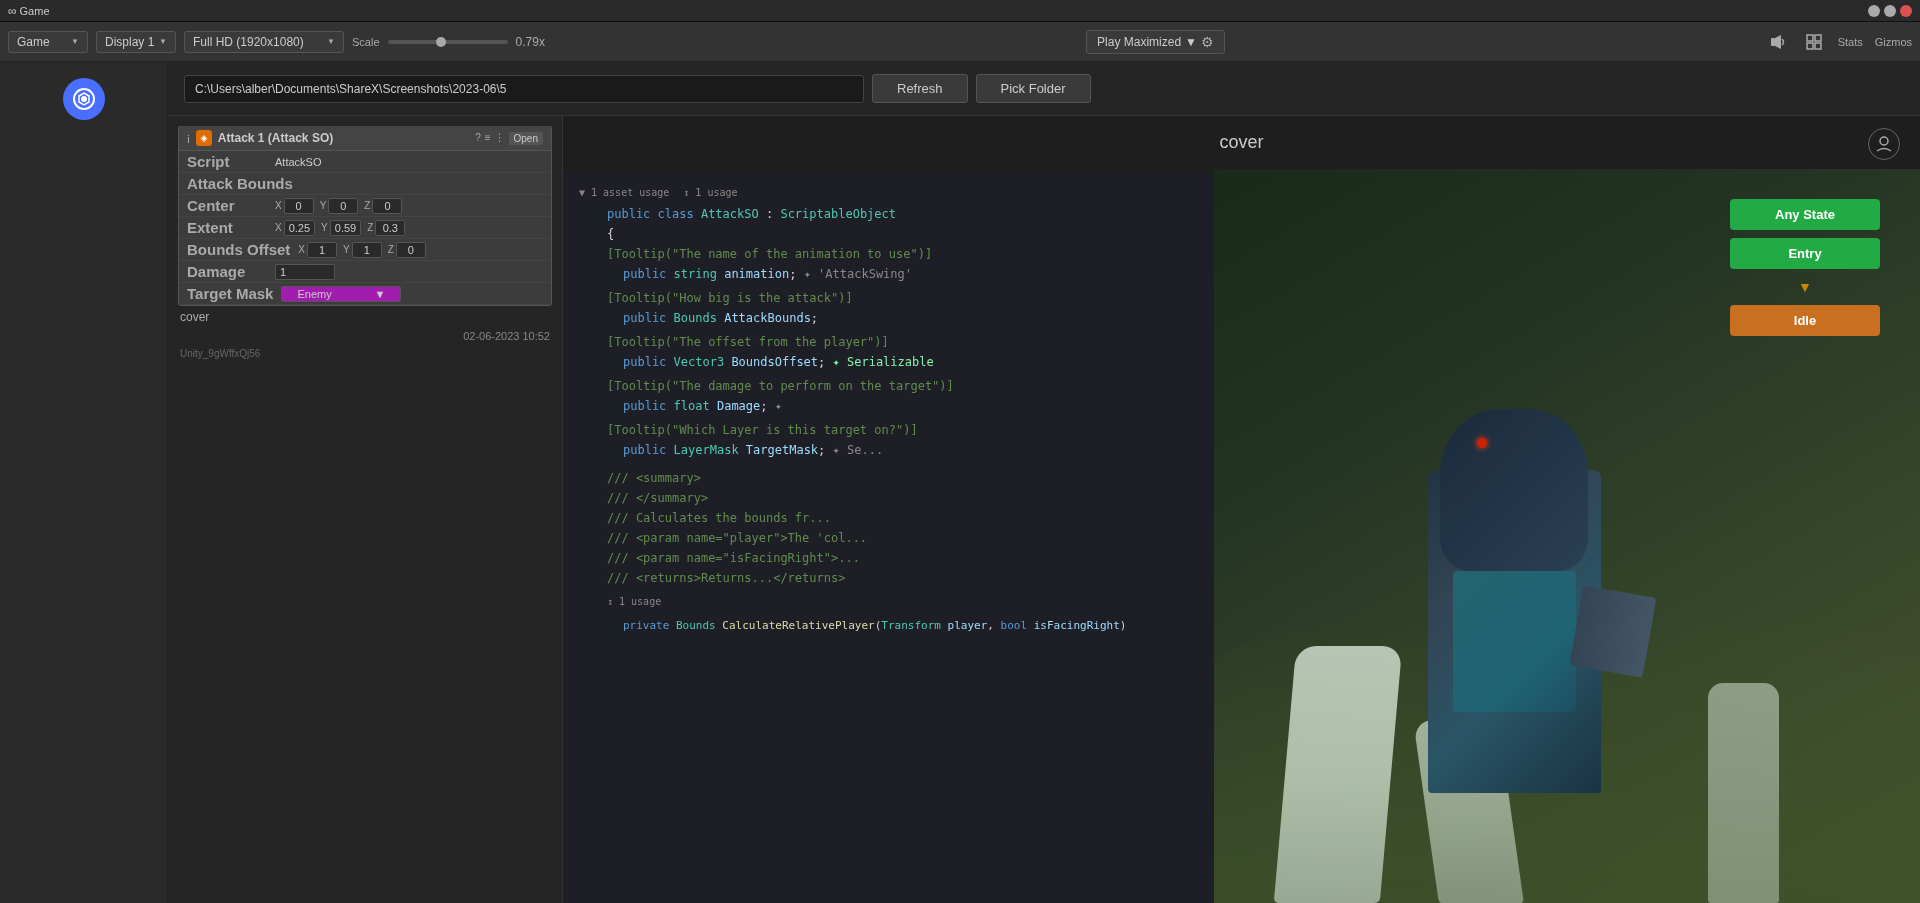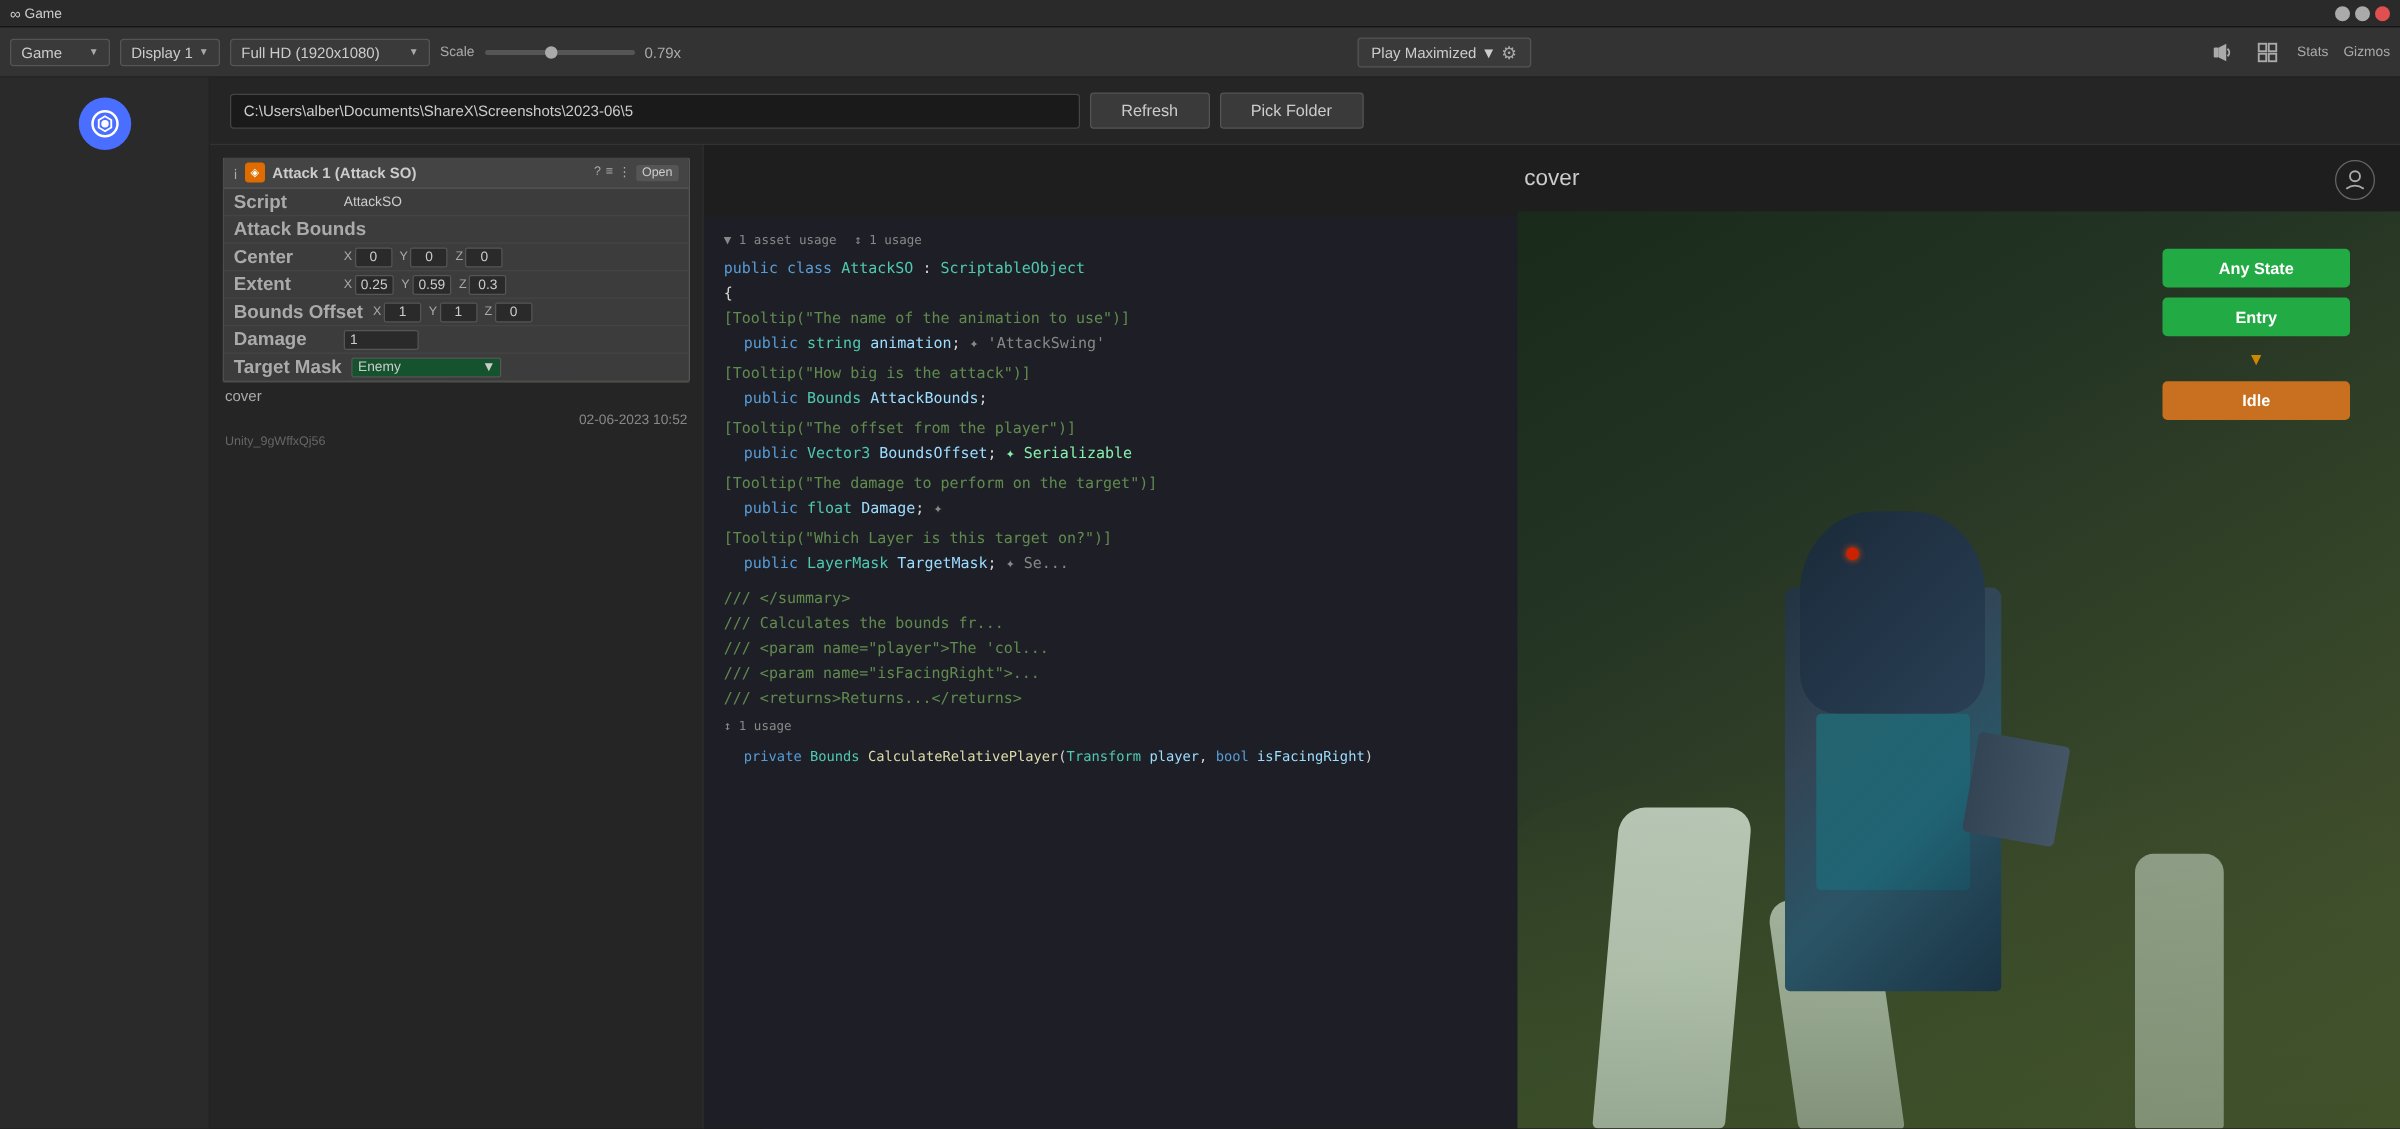--- a/index.html
+++ b/index.html
@@ -331,24 +331,24 @@
     .coord-label { color: #aaa; font-size: 10px; }
     .coord-val {
       background: #2a2a2a;
       border: 1px solid #555;
       padding: 1px 4px;
       border-radius: 2px;
       min-width: 30px;
       text-align: center;
     }
     .dropdown-field {
-      background: #14532d;
+      background: #a21caf;
       border: 1px solid #555;
       border-radius: 2px;
-      padding: 1px 4px;
+      padding: 1px 15px;
       font-size: 11px;
       color: #ccc;
       display: flex;
       align-items: flex-start;
       justify-content: space-between;
       min-width: 120px;
     }
     .open-btn {
       background: #555;
       border: none;
@@ -678,38 +678,39 @@
 
         <div class="preview-label">cover</div>
 
         <div class="full-preview-container">
 
           <div style="position:absolute;left:0;top:4px;width:52%;height:100%;background:#1e1f26;font-family:'Consolas',monospace;font-size:12px;padding:14px 16px;overflow:hidden;color:#d4d4d4;">
             <div style="color:#888;font-size:10px;display:flex;gap:14px;margin-bottom:6px;">
               <span>▼ 1 asset usage</span>
               <span>↕ 1 usage</span>
             </div>
-            <div style="line-height:20px;">
+            <div style="line-height:20px;margin-left:28px;">
               <div><span style="color:#569cd6;">public class </span><span style="color:#4ec9b0;">AttackSO</span><span style="color:#d4d4d4;"> : </span><span style="color:#4ec9b0;">ScriptableObject</span></div>
               <div style="color:#d4d4d4;">{</div>
               <div style="color:#608b4e;">[Tooltip("The name of the animation to use")]</div>
               <div style="margin-left:16px;"><span style="color:#569cd6;">public </span><span style="color:#4ec9b0;">string </span><span style="color:#9cdcfe;">animation</span><span style="color:#d4d4d4;">;</span><span style="color:#888;"> ✦ 'AttackSwing'</span></div>
               <div style="height:4px;"></div>
               <div style="color:#608b4e;">[Tooltip("How big is the attack")]</div>
               <div style="margin-left:16px;"><span style="color:#569cd6;">public </span><span style="color:#4ec9b0;">Bounds </span><span style="color:#9cdcfe;">AttackBounds</span><span style="color:#d4d4d4;">;</span></div>
               <div style="height:4px;"></div>
               <div style="color:#608b4e;">[Tooltip("The offset from the player")]</div>
               <div style="margin-left:16px;"><span style="color:#569cd6;">public </span><span style="color:#4ec9b0;">Vector3 </span><span style="color:#9cdcfe;">BoundsOffset</span><span style="color:#d4d4d4;">;</span><span style="color:#86efac;"> ✦ Serializable</span></div>
               <div style="height:4px;"></div>
               <div style="color:#608b4e;">[Tooltip("The damage to perform on the target")]</div>
               <div style="margin-left:16px;"><span style="color:#569cd6;">public </span><span style="color:#4ec9b0;">float </span><span style="color:#9cdcfe;">Damage</span><span style="color:#d4d4d4;">;</span><span style="color:#888;"> ✦</span></div>
               <div style="height:4px;"></div>
               <div style="color:#608b4e;">[Tooltip("Which Layer is this target on?")]</div>
               <div style="margin-left:16px;"><span style="color:#569cd6;">public </span><span style="color:#4ec9b0;">LayerMask </span><span style="color:#9cdcfe;">TargetMask</span><span style="color:#d4d4d4;">;</span><span style="color:#888;"> ✦ Se...</span></div>
               <div style="height:8px;"></div>
+              <div style="color:#608b4e;">    /// &lt;summary&gt;</div>
               <div style="color:#608b4e;">    /// &lt;/summary&gt;</div>
               <div style="color:#608b4e;">    /// Calculates the bounds fr...</div>
               <div style="color:#608b4e;">    /// &lt;param name="player"&gt;The 'col...</div>
               <div style="color:#608b4e;">    /// &lt;param name="isFacingRight"&gt;...</div>
               <div style="color:#608b4e;">    /// &lt;returns&gt;Returns...&lt;/returns&gt;</div>
               <div style="color:#888;font-size:10px;margin:4px 0;">↕ 1 usage</div>
               <div style="margin-left:16px;font-size:11px;"><span style="color:#569cd6;">private </span><span style="color:#4ec9b0;">Bounds </span><span style="color:#dcdcaa;">CalculateRelativePlayer</span><span style="color:#d4d4d4;">(</span><span style="color:#4ec9b0;">Transform </span><span style="color:#9cdcfe;">player</span><span style="color:#d4d4d4;">, </span><span style="color:#569cd6;">bool </span><span style="color:#9cdcfe;">isFacingRight</span><span style="color:#d4d4d4;">)</span></div>
             </div>
           </div>
 

